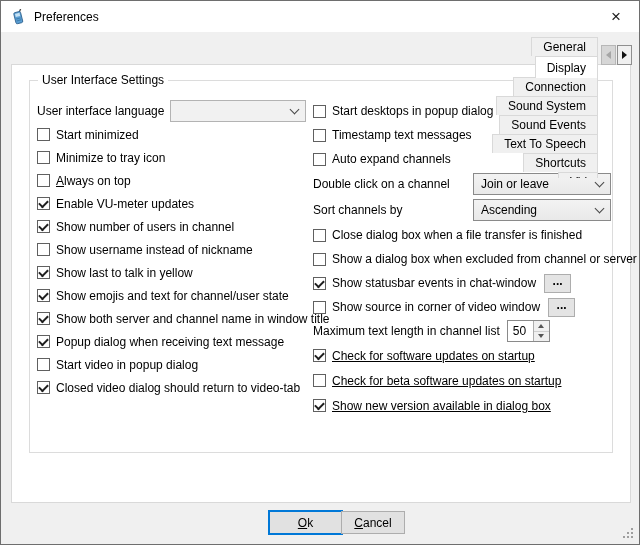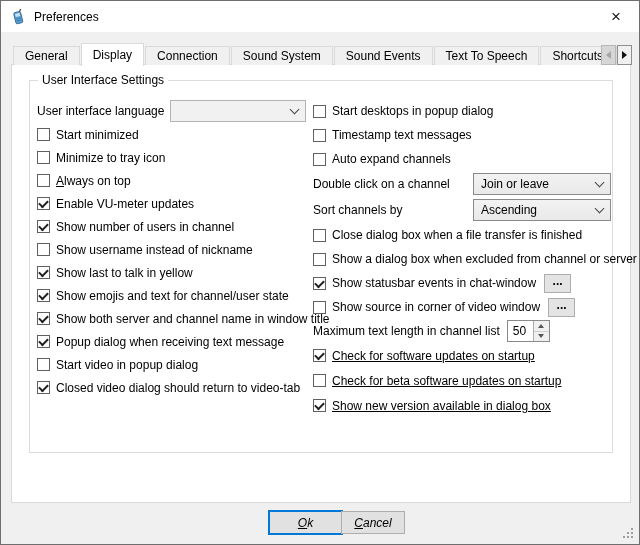--- a/index.html
+++ b/index.html
@@ -12,22 +12,22 @@
   
   .titlebar{ position:absolute; left:0; top:0; right:0; height:31px; background:#fff;
              display:flex; align-items:center; }
   .titlebar .app-icon{ width:16px; height:16px; margin-left:9px; flex:0 0 16px; }
   .titlebar .title{ margin-left:8px; font-size:12px; }
   .close-btn{ position:absolute; right:0; top:0; width:46px; height:31px;
               display:flex; align-items:center; justify-content:center;
               font-size:17px; font-weight:300; color:#1a1a1a; cursor:default; }
 
   
-  .tabbar{ position:absolute; left:12px; top:42px; right:40px; height:22px;
-           display:flex; align-items:flex-end; z-index:3; }
+  .tabbar{ position:absolute; left:12px; top:36px; right:40px; height:22px;
+           display:flex; align-items:flex-end; z-index:3;flex-direction:column; }
   .tab{ height:19px; padding:2px 11px 3px 11px; background:#f0f0f0;
         border:1px solid #d9d9d9; border-bottom:none; margin-right:1px;
         white-space:nowrap; font-size:12px; }
   .tab.active{ height:23px; padding-top:4px; background:#fff; position:relative;
                margin-bottom:-1px; z-index:4; }
   .tab.tab-clip{ width:40px; overflow:hidden; padding-right:0; }
   .tab-scrollers{ position:absolute; right:7px; top:44px; display:flex; z-index:5; }
   .tab-scroll-btn{ width:15px; height:20px; display:flex; align-items:center; justify-content:center; }
   .tab-scroll-btn.disabled{ background:#d6d6d6; border:1px solid #b7b7b7; }
   .tab-scroll-btn.enabled{ background:#f0f0f0; border:1px solid #8f8f8f; margin-left:1px; }
@@ -81,21 +81,21 @@
   .col-right{ position:absolute; left:283px; top:0; width:298px; padding-top:18px; }
   .rrow{ display:flex; align-items:center; height:24px; }
   .rrow.r25{ height:25px;text-decoration:underline; }
   .combo-row{ display:flex; align-items:center; height:26px;gap:10px; }
   .combo-row .lbl{ flex:0 0 150px; }
   .combo-row .combo{ width:140px; }
   .dots-row{ display:flex; align-items:center; height:24px; }
   .spin-row{ display:flex; align-items:center; height:24px; }
 
   
-  .btn{ position:absolute; background:#e1e1e1; display:flex; align-items:center; justify-content:center;font-style:italic; }
+  .btn{ position:absolute; background:#e1e1e1; display:flex; align-items:center; justify-content:center; }
   .btn-ok{ left:267px; top:509px; width:75px; height:25px; border:2px solid #0078d7; }
   .btn-cancel{ left:340px; top:510px; width:64px; height:23px; border:1px solid #adadad; }
   .btn .blabel{ display:block; }
   .btn .blabel::first-letter{ text-decoration:underline; }
 
   .grip{ position:absolute; right:6px; bottom:14px; width:2px; height:2px; background:#9e9e9e;
          box-shadow:-4px 4px #9e9e9e, 0 4px #9e9e9e, -8px 8px #9e9e9e, -4px 8px #9e9e9e, 0 8px #9e9e9e; }
 </style>
 </head>
 <body>

